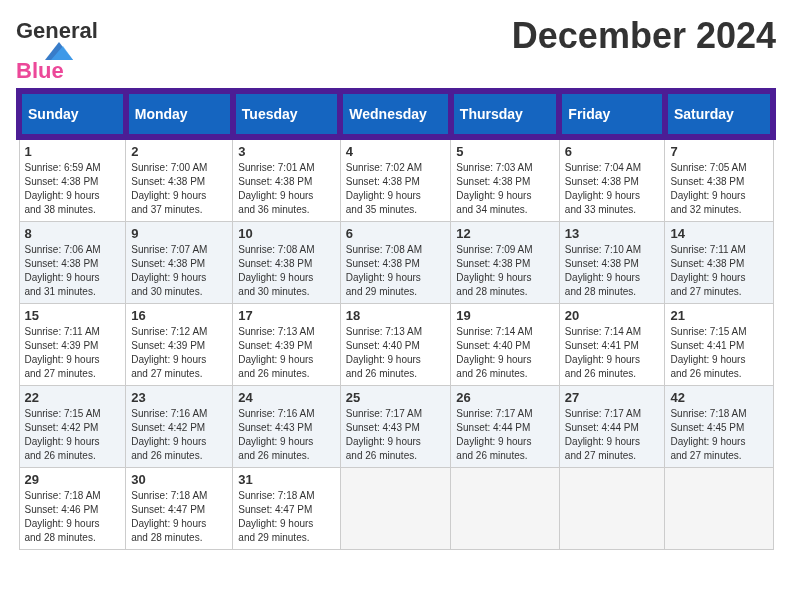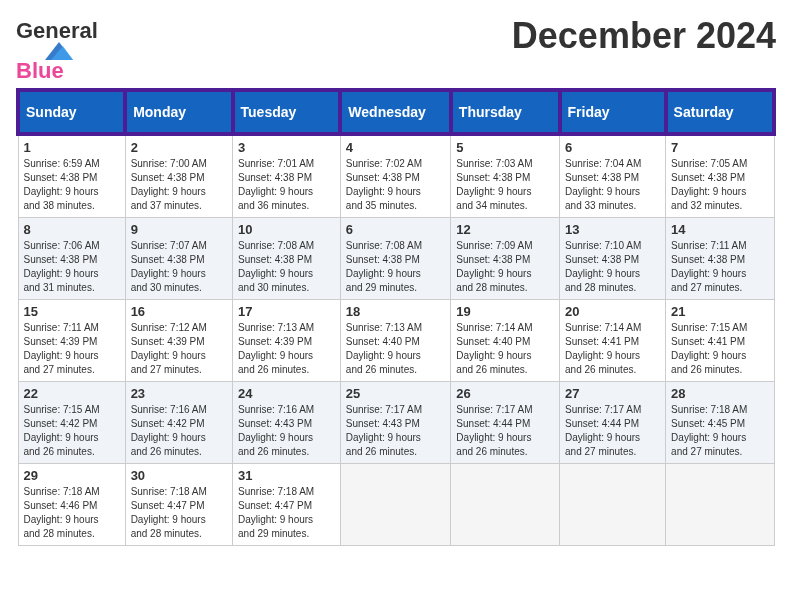--- a/index.html
+++ b/index.html
@@ -58,21 +58,21 @@
       border-collapse: collapse;
       margin-top: 6px;
     }
     .calendar-table th {
       background-color: #1565c0;
       color: #fff;
       text-align: left;
       padding: 12px 6px;
       font-size: 14px;
       font-weight: bold;
-      border: 4px solid #4c1d95;
+      border: 6px solid #4c1d95;
     }
     .calendar-table td {
       border: 1px solid #ccc;
       vertical-align: top;
       padding: 4px 5px;
       font-size: 10px;
       color: #333;
       background: #fff;
       height: 82px;
       width: 113px;
@@ -317,21 +317,21 @@
 and 26 minutes.</div>
         </td>
         <td>
           <span class="day-number">27</span>
           <div class="day-info" style="white-space: pre-line;">Sunrise: 7:17 AM
 Sunset: 4:44 PM
 Daylight: 9 hours
 and 27 minutes.</div>
         </td>
         <td>
-          <span class="day-number">28</span>
+          <span class="day-number">42</span>
           <div class="day-info" style="white-space: pre-line;">Sunrise: 7:18 AM
 Sunset: 4:45 PM
 Daylight: 9 hours
 and 27 minutes.</div>
         </td>
       </tr>
       <tr>
         <td>
           <span class="day-number">29</span>
           <div class="day-info" style="white-space: pre-line;">Sunrise: 7:18 AM

